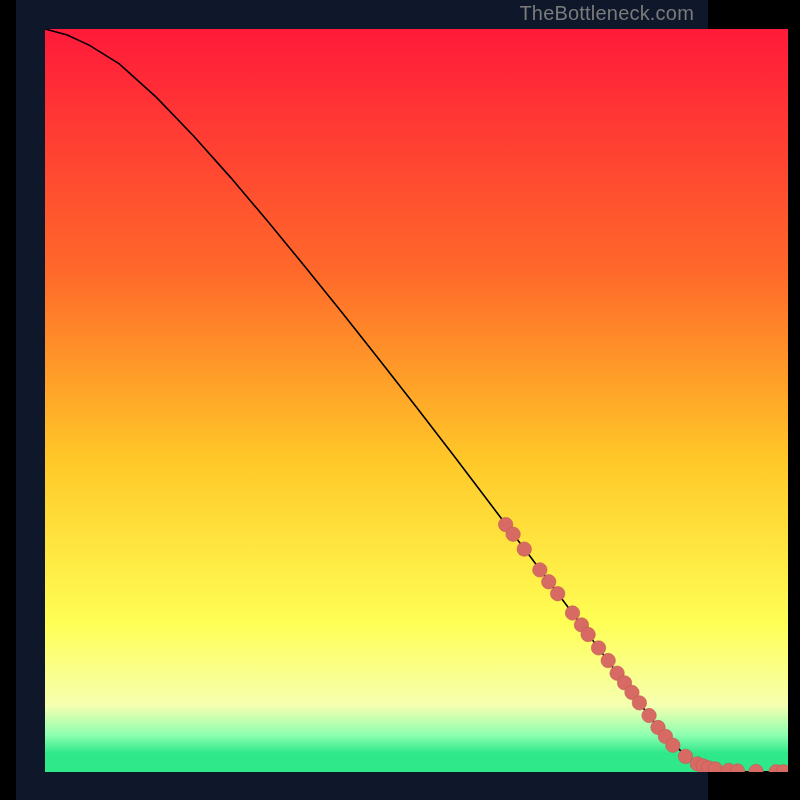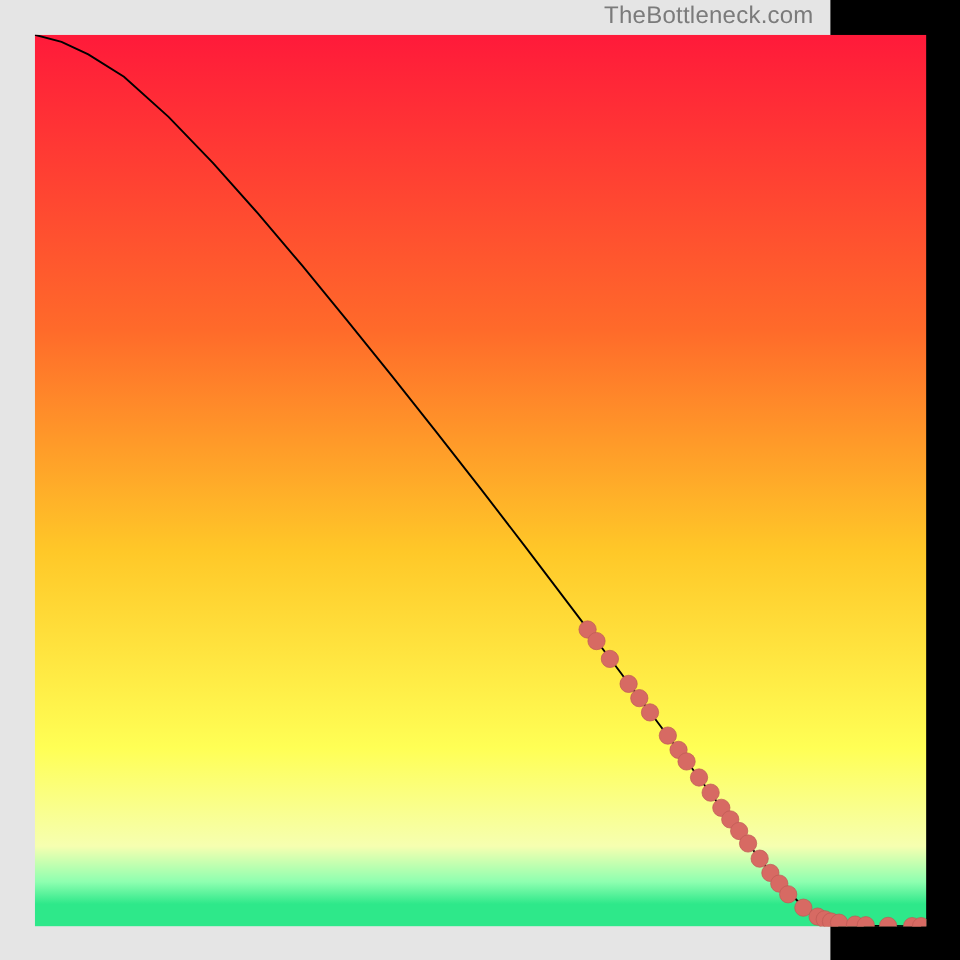--- a/index.html
+++ b/index.html
@@ -7,24 +7,24 @@
     padding: 0;
     width: 800px;
     height: 800px;
     background: #000;
     overflow: hidden;
     font-family: Arial, Helvetica, sans-serif;
   }
   .frame {
     position: absolute;
     top: 0;
-    left: 0;
+    left: 16px;
     width: 692px;
     height: 800px;
-    background: #e5e5e5;
+    background: #0f172a;
   }
   .watermark {
     position: absolute;
     top: 2px;
     right: 14px;
     color: #7b7b7b;
     font-size: 20px;
     font-weight: 500;
     letter-spacing: 0.2px;
     user-select: none;

